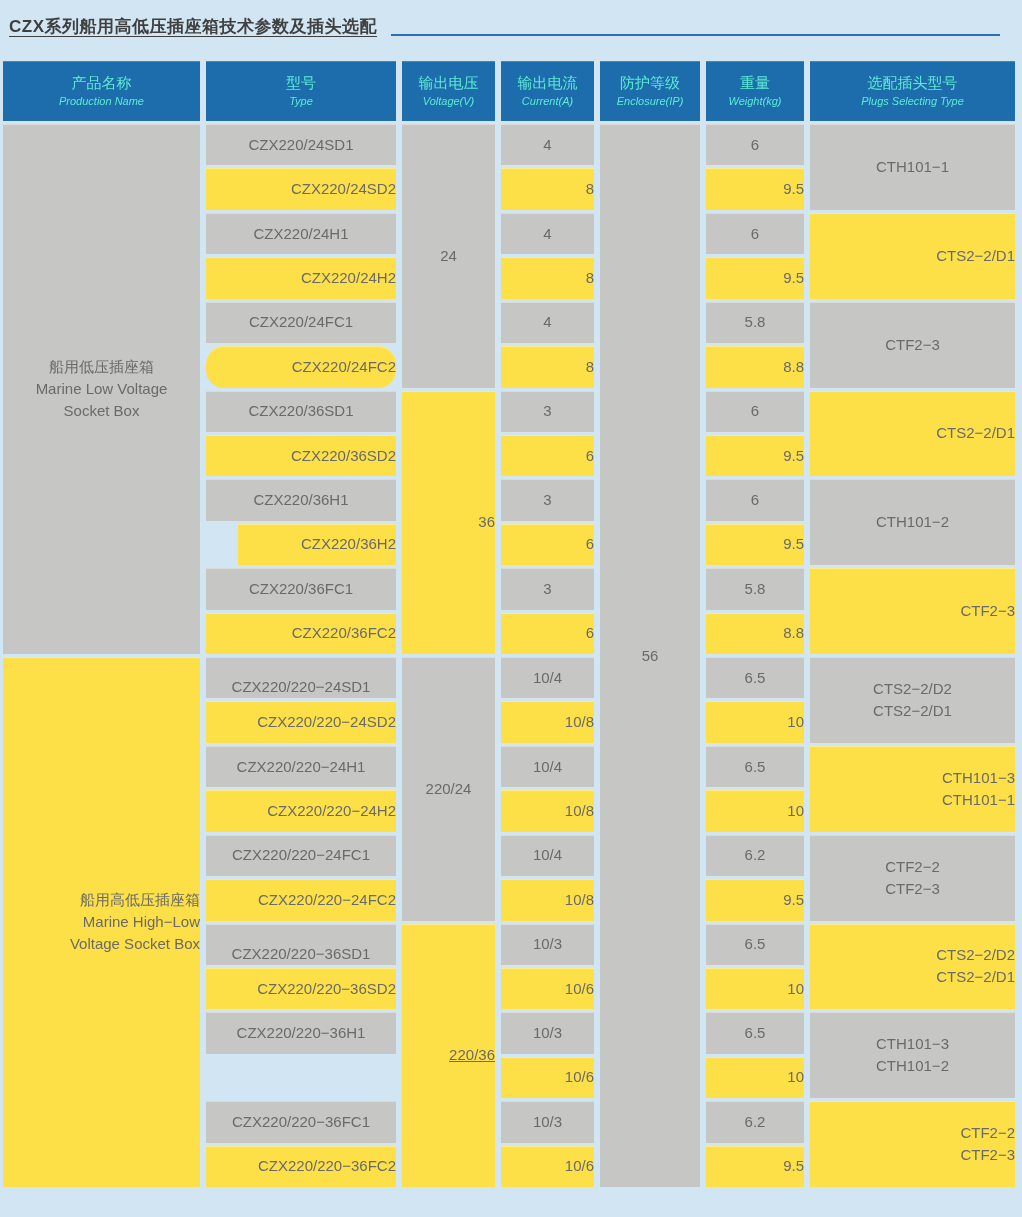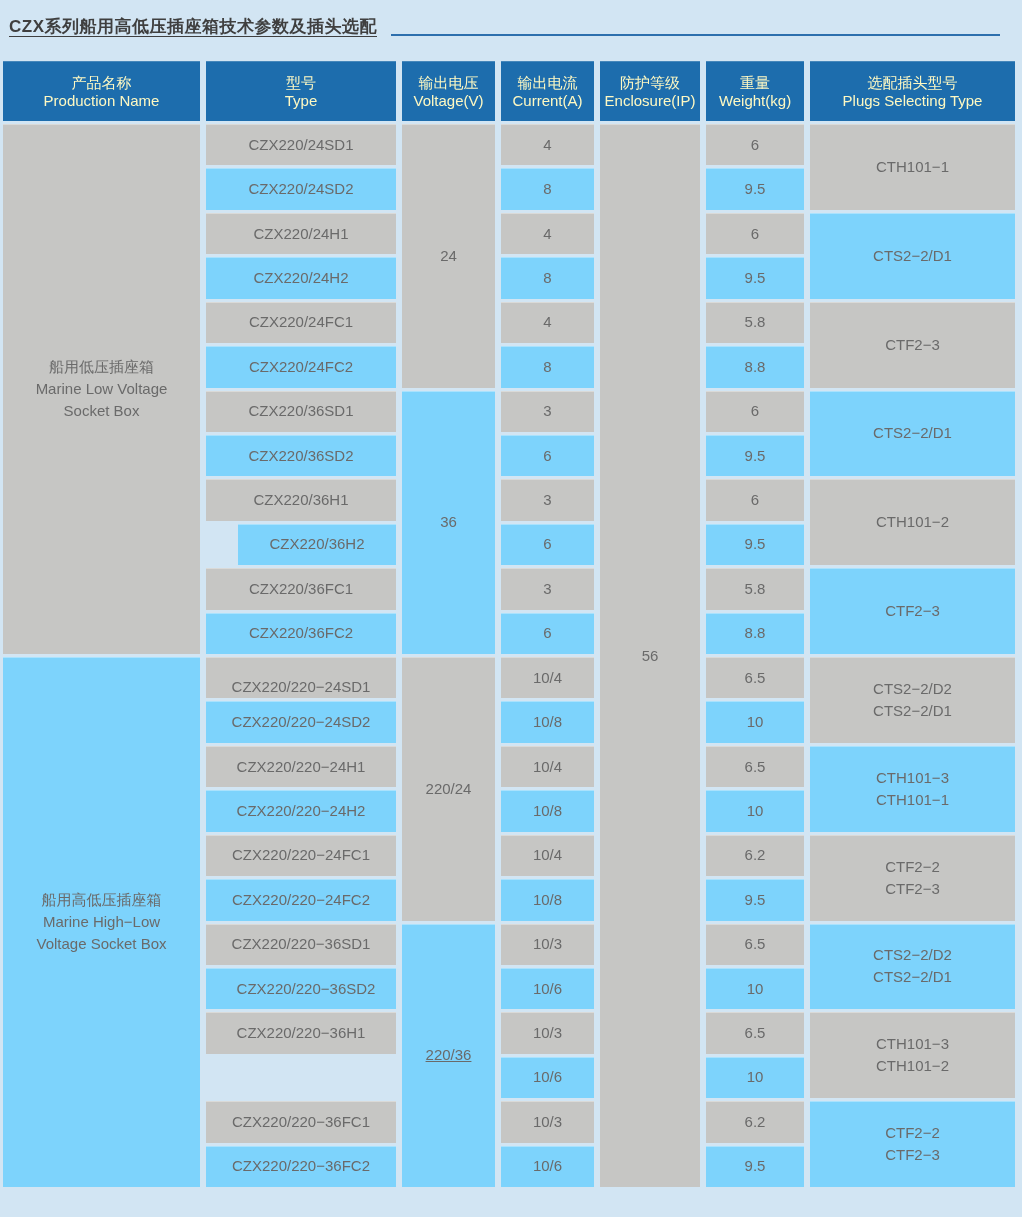--- a/index.html
+++ b/index.html
@@ -48,48 +48,48 @@
     display: grid;
     grid-template-columns: 197px 190px 93px 93px 100px 98px 205px;
     column-gap: 6px;
   }
   .header-grid {
     height: 60px;
     margin-bottom: 3px;
   }
   .h-cell {
     background: #1d6dad;
-    color: #fef9c3;
+    color: #5eead4;
     display: flex;
     flex-direction: column;
     align-items: center;
     justify-content: center;
     text-align: center;
     box-shadow: inset 0 1px 0 rgba(255,255,255,0.18);
   }
   .h-zh { font-size: 15px; line-height: 19px; }
-  .h-en { font-size: 15px; line-height: 18px; }
+  .h-en { font-size: 11px; line-height: 18px; font-style: italic; }
   .body-grid {
     grid-template-rows: repeat(24, 1fr);
     row-gap: 3px;
     height: 1063px;
   }
   .cell {
     display: flex;
     flex-direction: column;
     align-items: center;
     justify-content: center;
     text-align: center;
     color: #6a6a6a;
     font-size: 15px;
     line-height: 22px;
     box-shadow: inset 0 1px 0 rgba(255,255,255,0.35);
   }
   .cell.d { background: #c6c6c4; }
-  .cell.l { background: #7dd3fc; }
+  .cell.l { background: #fde047; align-items: flex-end; }
 </style>
 </head>
 <body>
 
 <div class="title-row">
   <h1 class="page-title">CZX系列船用高低压插座箱技术参数及插头选配</h1>
   <div class="title-rule"></div>
 </div>
 
 <div class="table-wrap">
@@ -172,21 +172,21 @@
       </div>
       <div class="cell d" style="grid-area: 5 / 2 / span 1;">
         <div>CZX220/24FC1</div>
       </div>
       <div class="cell d" style="grid-area: 5 / 4 / span 1;">
         <div>4</div>
       </div>
       <div class="cell d" style="grid-area: 5 / 6 / span 1;">
         <div>5.8</div>
       </div>
-      <div class="cell l" style="grid-area: 6 / 2 / span 1;">
+      <div class="cell l" style="grid-area: 6 / 2 / span 1; border-radius: 18px;">
         <div>CZX220/24FC2</div>
       </div>
       <div class="cell l" style="grid-area: 6 / 4 / span 1;">
         <div>8</div>
       </div>
       <div class="cell l" style="grid-area: 6 / 6 / span 1;">
         <div>8.8</div>
       </div>
       <div class="cell d" style="grid-area: 7 / 2 / span 1;">
         <div>CZX220/36SD1</div>
@@ -289,21 +289,21 @@
       </div>
       <div class="cell l" style="grid-area: 18 / 2 / span 1;">
         <div>CZX220/220−24FC2</div>
       </div>
       <div class="cell l" style="grid-area: 18 / 4 / span 1;">
         <div>10/8</div>
       </div>
       <div class="cell l" style="grid-area: 18 / 6 / span 1;">
         <div>9.5</div>
       </div>
-      <div class="cell d" style="grid-area: 19 / 2 / span 1;">
+      <div class="cell d" style="grid-area: 19 / 2 / span 1; justify-content: flex-end;">
         <div>CZX220/220−36SD1</div>
       </div>
       <div class="cell d" style="grid-area: 19 / 4 / span 1;">
         <div>10/3</div>
       </div>
       <div class="cell d" style="grid-area: 19 / 6 / span 1;">
         <div>6.5</div>
       </div>
       <div class="cell l" style="grid-area: 20 / 2 / span 1; padding-left: 10px;">
         <div>CZX220/220−36SD2</div>

